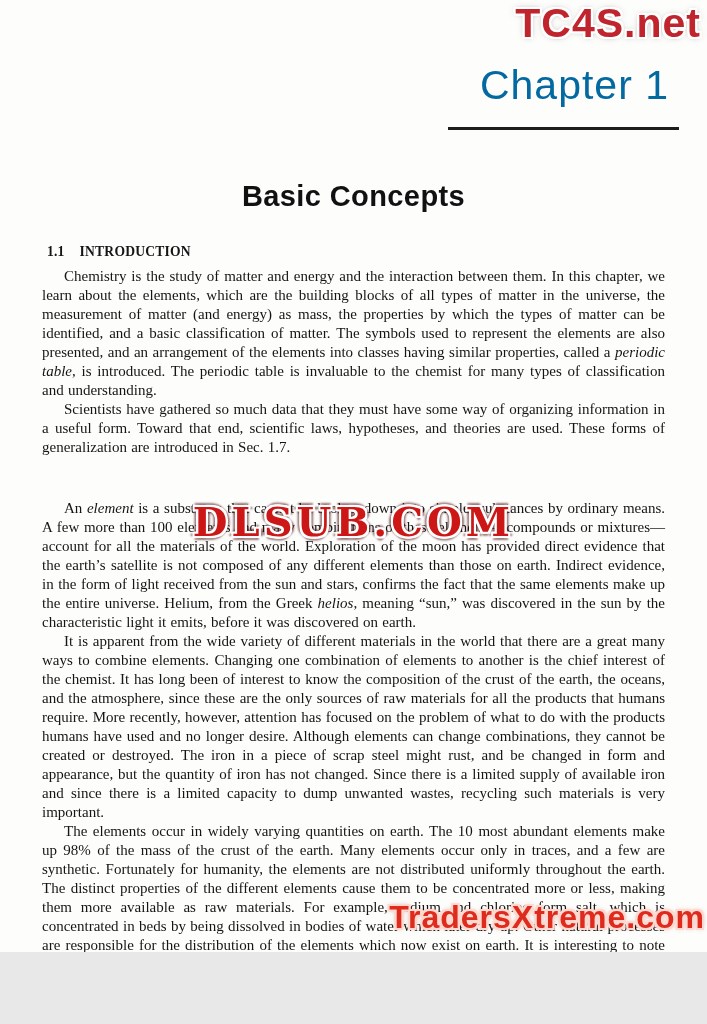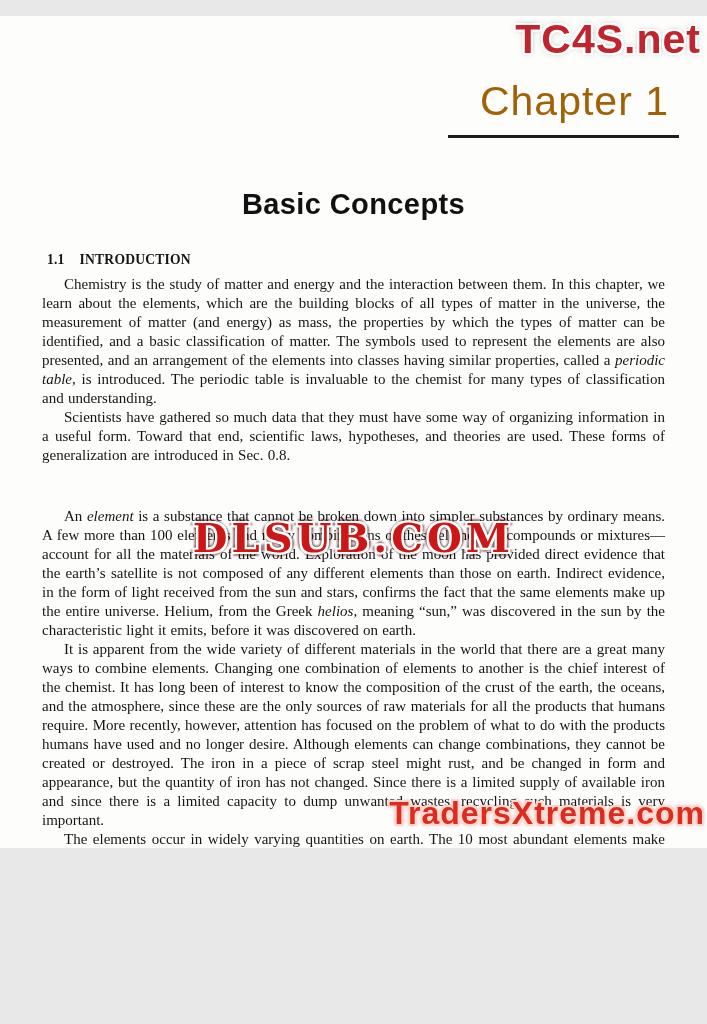--- a/index.html
+++ b/index.html
@@ -1,20 +1,20 @@
 <!DOCTYPE html>
 <html><head>
 <meta charset="utf-8">
 <style>
   html, body { margin: 0; padding: 0; background: #e8e8e8; }
   .page {
     position: relative;
     width: 707px;
-    height: 832px;
-    margin: 16px auto;
+    height: 952px;
+    margin: 0 auto;
     background: #fdfdfc;
     overflow: hidden;
     font-family: "Liberation Serif", serif;
     color: #151515;
   }
 
   
   .wm {
     position: absolute;
     font-weight: bold;
@@ -70,22 +70,22 @@
   .chapter-block {
     text-align: right;
     padding: 62px 28px 0 0;
   }
   .chapter-title {
     display: inline-block;
     font-family: "Liberation Sans", sans-serif;
     font-weight: 400;
     font-size: 41px;
     letter-spacing: 1px;
-    color: #a16207;
-    padding: 0 10px 10px 32px;
+    color: #0369a1;
+    padding: 0 10px 18px 32px;
     border-bottom: 3px solid #1d1d1d;
   }
 
   
   .book-title {
     margin: 50px 0 0 0;
     text-align: center;
     font-family: "Liberation Sans", sans-serif;
     font-weight: bold;
     font-size: 29px;
@@ -136,21 +136,21 @@
     <div class="chapter-title">Chapter 1</div>
   </div>
 
   <h1 class="book-title">Basic Concepts</h1>
 
   <section class="sec sec-intro">
     <h2 class="sec-head">
       <span class="sec-num">1.1</span><span class="sec-name">INTRODUCTION</span>
     </h2>
     <p class="body-par">Chemistry is the study of matter and energy and the interaction between them. In this chapter, we learn about the elements, which are the building blocks of all types of matter in the universe, the measurement of matter (and energy) as mass, the properties by which the types of matter can be identified, and a basic classification of matter. The symbols used to represent the elements are also presented, and an arrangement of the elements into classes having similar properties, called a <i>periodic table</i>, is introduced. The periodic table is invaluable to the chemist for many types of classification and understanding.</p>
-    <p class="body-par">Scientists have gathered so much data that they must have some way of organizing information in a useful form. Toward that end, scientific laws, hypotheses, and theories are used. These forms of generalization are introduced in Sec. 0.8.</p>
+    <p class="body-par">Scientists have gathered so much data that they must have some way of organizing information in a useful form. Toward that end, scientific laws, hypotheses, and theories are used. These forms of generalization are introduced in Sec. 1.7.</p>
   </section>
 
   <section class="sec sec-elements">
     <p class="body-par">An <i>element</i> is a substance that cannot be broken down into simpler substances by ordinary means. A few more than 100 elements and many combinations of these elements—compounds or mixtures—account for all the materials of the world. Exploration of the moon has provided direct evidence that the earth’s satellite is not composed of any different elements than those on earth. Indirect evidence, in the form of light received from the sun and stars, confirms the fact that the same elements make up the entire universe. Helium, from the Greek <i>helios</i>, meaning “sun,” was discovered in the sun by the characteristic light it emits, before it was discovered on earth.</p>
     <p class="body-par">It is apparent from the wide variety of different materials in the world that there are a great many ways to combine elements. Changing one combination of elements to another is the chief interest of the chemist. It has long been of interest to know the composition of the crust of the earth, the oceans, and the atmosphere, since these are the only sources of raw materials for all the products that humans require. More recently, however, attention has focused on the problem of what to do with the products humans have used and no longer desire. Although elements can change combinations, they cannot be created or destroyed. The iron in a piece of scrap steel might rust, and be changed in form and appearance, but the quantity of iron has not changed. Since there is a limited supply of available iron and since there is a limited capacity to dump unwanted wastes, recycling such materials is very important.</p>
     <p class="body-par">The elements occur in widely varying quantities on earth. The 10 most abundant elements make up 98% of the mass of the crust of the earth. Many elements occur only in traces, and a few are synthetic. Fortunately for humanity, the elements are not distributed uniformly throughout the earth. The distinct properties of the different elements cause them to be concentrated more or less, making them more available as raw materials. For example, sodium and chlorine form salt, which is concentrated in beds by being dissolved in bodies of water which later dry up. Other natural processes are responsible for the distribution of the elements which now exist on earth. It is interesting to note that the different conditions on the moon—for example, the lack of water and air on the surface—might well cause a different sort of distribution of the elements on the earth’s satellite.</p>
   </section>
 
   <div class="wm wm-center">DLSUB.COM</div>
 

